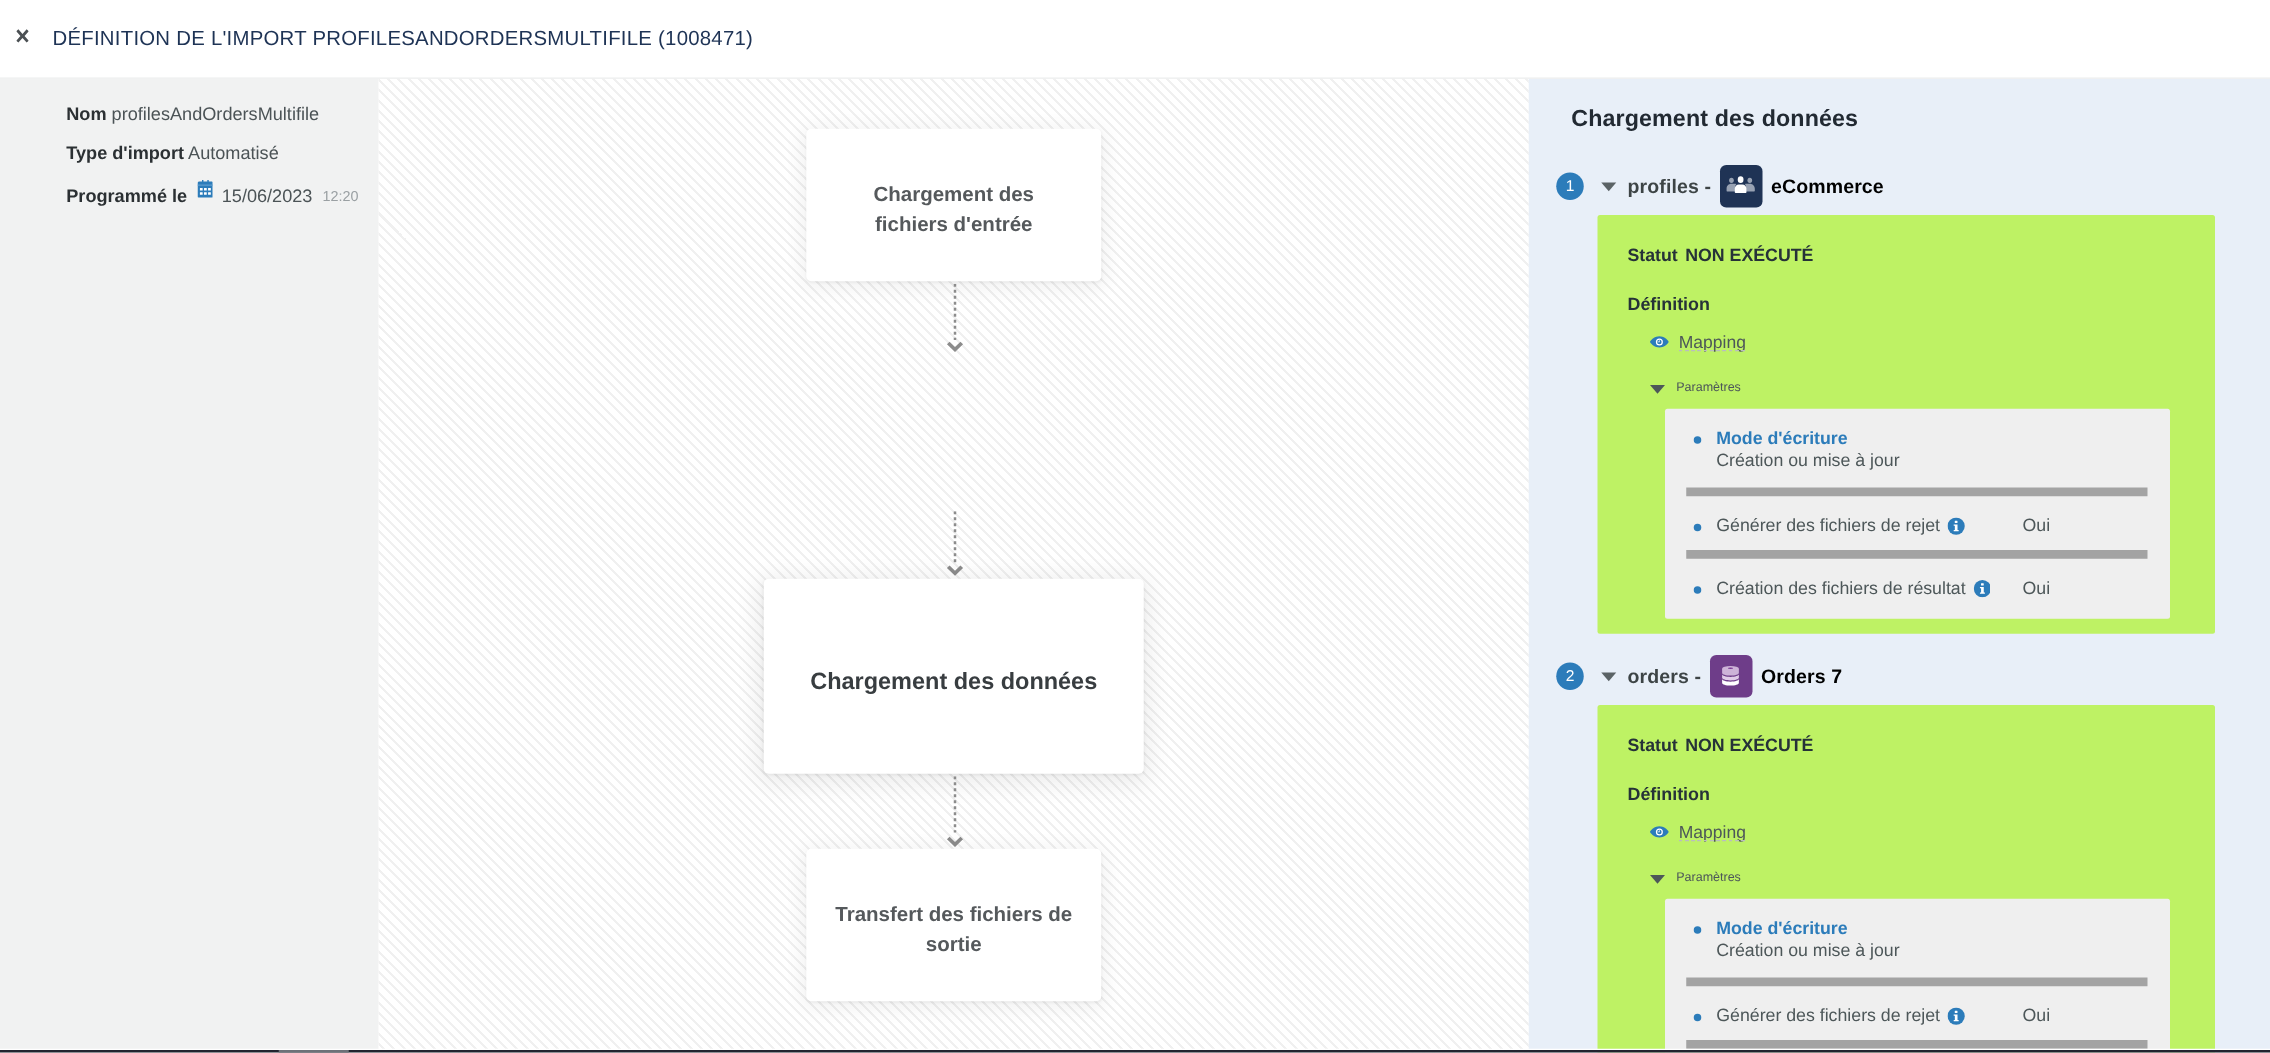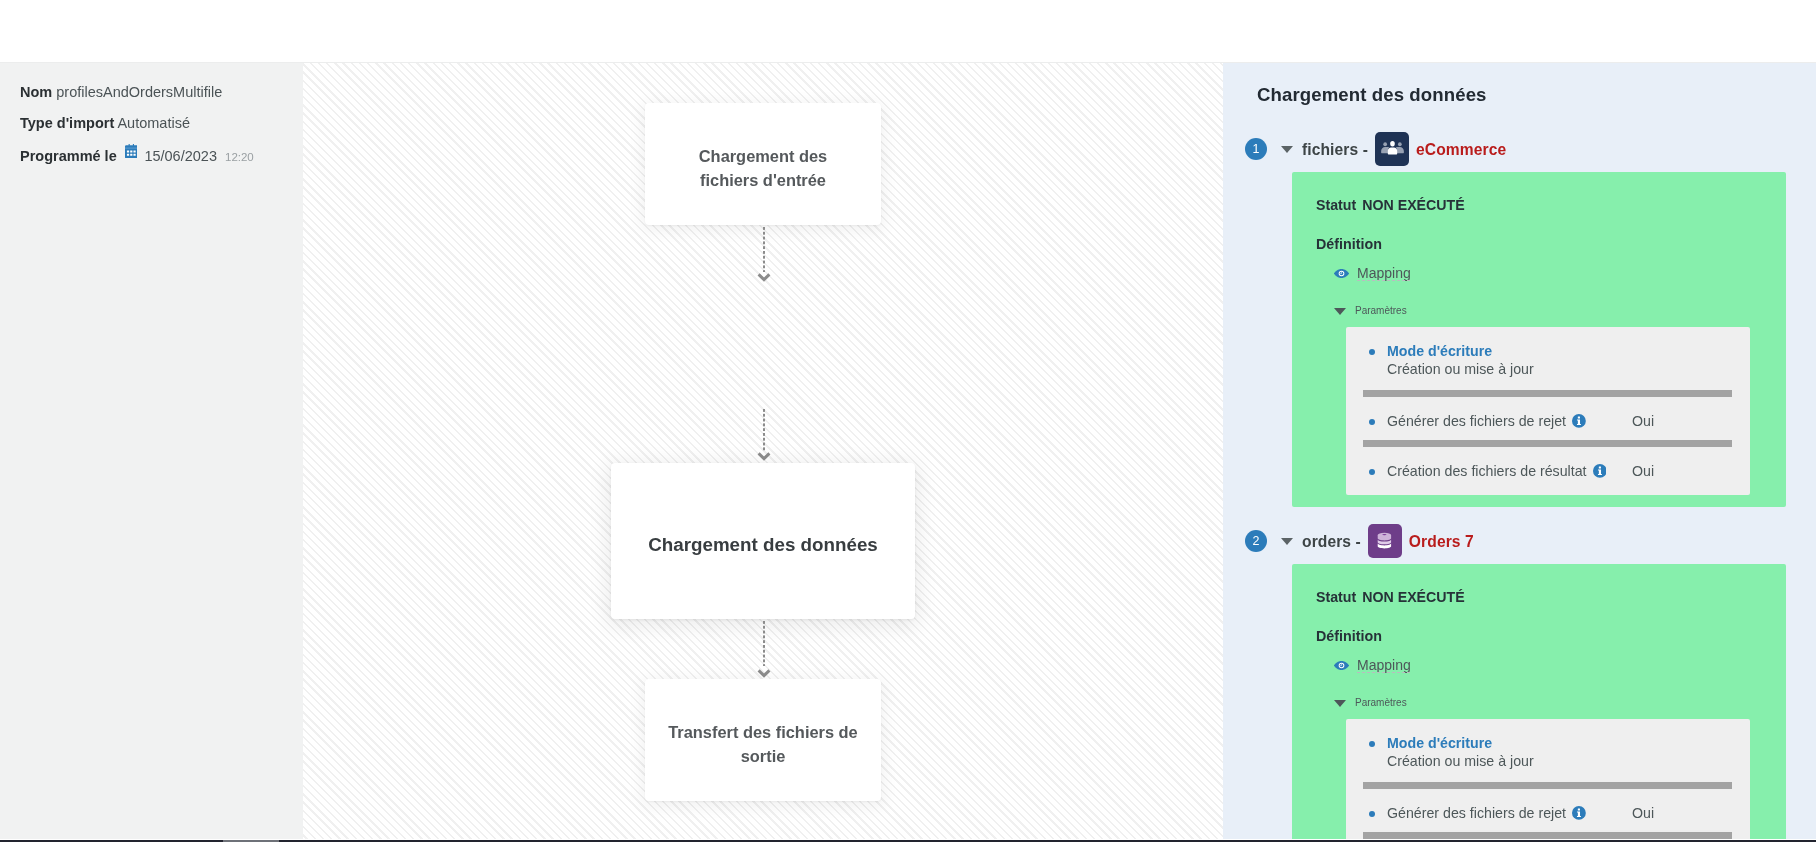--- a/index.html
+++ b/index.html
@@ -11,21 +11,21 @@
   .hdr{position:absolute;left:0;top:0;width:1816px;height:62px;background:#fff;display:flex;align-items:center;}
   .hdr-rule{position:absolute;left:0;top:62px;width:1816px;height:1px;background:#eceded;z-index:5;}
   .hscroll{position:absolute;left:0;top:839px;width:1816px;height:3px;background:#ffffff;z-index:40;}
   .hscroll-track{position:absolute;left:0;top:1px;width:1816px;height:2px;background:#22242f;}
   .hscroll-thumb{position:absolute;left:223px;top:1px;width:56px;height:2px;background:#6e7178;}
   .hdr-close{margin-left:13px;width:10px;height:22px;display:flex;align-items:center;justify-content:center;cursor:pointer;position:relative;top:-2px;}
   .hdr-title{margin-left:19px;font-size:16.3px;letter-spacing:.2px;color:#1e3355;font-weight:400;}
   
   .left{position:absolute;left:0;top:63px;width:303px;height:779px;background:#f1f2f2;}
   .linfo{padding:22px 0 0 20px;}
-  .lrow{font-size:14.5px;color:#3d4547;margin-bottom:16px;line-height:15px;white-space:nowrap;}
+  .lrow{font-size:14.5px;color:#3d4547;margin-bottom:16px;line-height:15px;white-space:nowrap;margin-left:33px;}
   .lrow b{font-weight:700;color:#2b3033;}
   .lval{color:#4b5356;}
   .cal{display:inline-block;margin:0 3px 0 4px;line-height:0;position:relative;top:-3px;}
   .ltime{color:#9aa0a3;font-size:11.5px;margin-left:4px;}
   
   .canvas{position:absolute;left:303px;top:63px;width:920px;height:779px;
      background-color:#ffffff;
      background-image:repeating-linear-gradient(45deg,
         #ffffff 0px,#ffffff 4.1px,#f0f0f0 4.1px,#f0f0f0 5.8px);}
   .node{position:absolute;background:#fff;border-radius:4px;
@@ -47,22 +47,22 @@
   .sect-1{top:75px;}
   .sect-2{top:467px;}
   .card{height:335px;}
   .sect-head{position:absolute;left:22px;top:0;display:flex;align-items:center;height:22px;}
   .badge{width:22px;height:22px;border-radius:50%;background:#2c7cba;color:#fff;font-size:12.5px;
          display:flex;align-items:center;justify-content:center;font-weight:400;line-height:1;}
   .caret{margin-left:14px;width:0;height:0;border-left:6px solid transparent;border-right:6px solid transparent;
          border-top:7px solid #5b6366;}
   .sect-name{margin-left:9px;font-size:15.6px;font-weight:700;color:#3d4446;letter-spacing:.1px;line-height:17px;}
   .appicon{width:34px;height:34px;border-radius:5px;display:flex;align-items:center;justify-content:center;margin-left:7px;flex:0 0 auto;}
-  .appname{margin-left:7px;font-size:15.6px;font-weight:700;color:#b91c1c;letter-spacing:.1px;line-height:17px;white-space:nowrap;}
-  .card{position:absolute;left:55px;top:34px;width:494px;background:#86efac;border-radius:2px;margin-left:14px;}
+  .appname{margin-left:7px;font-size:15.6px;font-weight:700;color:#000000;letter-spacing:.1px;line-height:17px;white-space:nowrap;}
+  .card{position:absolute;left:55px;top:34px;width:494px;background:#bef264;border-radius:2px;}
   .statut{position:absolute;left:24px;top:26px;font-size:14.2px;font-weight:700;color:#263238;white-space:nowrap;line-height:15px;}
   .statut .svalue{margin-left:6px;}
   .defn{position:absolute;left:24px;top:65px;font-size:14.3px;font-weight:700;color:#263238;line-height:15px;}
   .maprow{position:absolute;left:42px;top:93px;display:flex;align-items:center;}
   .eyewrap{display:flex;align-items:center;width:16px;}
   .maplabel{margin-left:7px;font-size:14px;color:#4d5759;line-height:17px;position:relative;}
   .maplabel::after{content:"";position:absolute;left:0;right:0;bottom:1px;height:1px;background-image:repeating-linear-gradient(to right,#b9bdbf 0 3px,rgba(0,0,0,0) 3px 5px);}
   .paramrow{position:absolute;left:42px;top:131px;display:flex;align-items:center;}
   .pcaret{width:0;height:0;border-left:6px solid transparent;border-right:6px solid transparent;border-top:7px solid #4d5759;}
   .plabel{margin-left:9px;font-size:10px;color:#4d5759;line-height:16px;}
@@ -77,20 +77,28 @@
   .pline{display:flex;align-items:center;}
   .pval{position:absolute;left:269px;font-size:14.2px;color:#4d5759;line-height:16px;}
   .infoi{margin-left:6px;display:flex;align-items:center;}
 </style>
 </head>
 <body>
 
 <div class="app">
 
   <div class="hdr-rule"></div>
+  <div class="hdr">
+    <div class="hdr-close">
+        <svg width="10" height="11.5" viewBox="0 0 20 22">
+          <path d="M3.4 0.4 10 7.8 16.6 0.4 20 3.4 13.3 11 20 18.6 16.6 21.6 10 14.2 3.4 21.6 0 18.6 6.7 11 0 3.4Z" fill="#4c5154"></path>
+        </svg>
+      </div>
+    <div class="hdr-title">DÉFINITION DE L'IMPORT PROFILESANDORDERSMULTIFILE (1008471)</div>
+  </div>
 
   <div class="left">
     <div class="linfo">
       <div class="lrow">
         <b>Nom</b>
         <span class="lval">profilesAndOrdersMultifile</span>
       </div>
       <div class="lrow">
         <b>Type d'import</b>
         <span class="lval">Automatisé</span>
@@ -145,21 +153,21 @@
     </div>
   </div>
 
   <div class="right">
     <div class="rtitle">Chargement des données</div>
     <div id="sections">
     <div class="sect sect-1">
       <div class="sect-head">
         <div class="badge">1</div>
         <div class="caret"></div>
-        <div class="sect-name">fichiers -</div>
+        <div class="sect-name">profiles -</div>
         <div class="appicon" style="background: rgb(31, 51, 85);">
               <svg viewBox="0 0 640 512" width="23" height="18.4" shape-rendering="geometricPrecision">
                 <g fill="#98a2b3">
                   <ellipse cx="116" cy="118" rx="52" ry="58"></ellipse>
                   <path d="M116 196C52 196 4 244 4 306v46c0 8 6 14 14 14h180V272c0-28 11-53 29-70-21-4-33-6-51-6h-60z"></path>
                   <ellipse cx="524" cy="118" rx="52" ry="58"></ellipse>
                   <path d="M524 196h-60c-18 0-30 2-51 6 18 17 29 42 29 70v94h180c8 0 14-6 14-14v-46c0-62-48-110-112-110z"></path>
                 </g>
                 <g fill="#ffffff">
                   <ellipse cx="320" cy="104" rx="64" ry="74"></ellipse>

